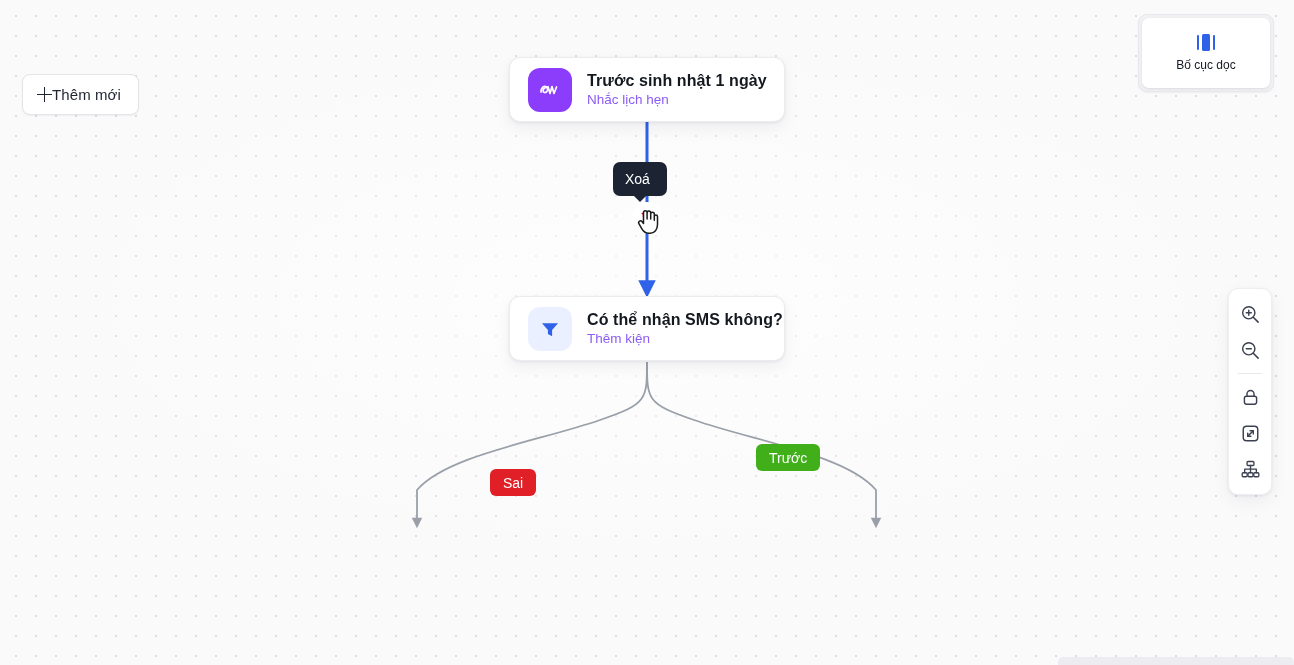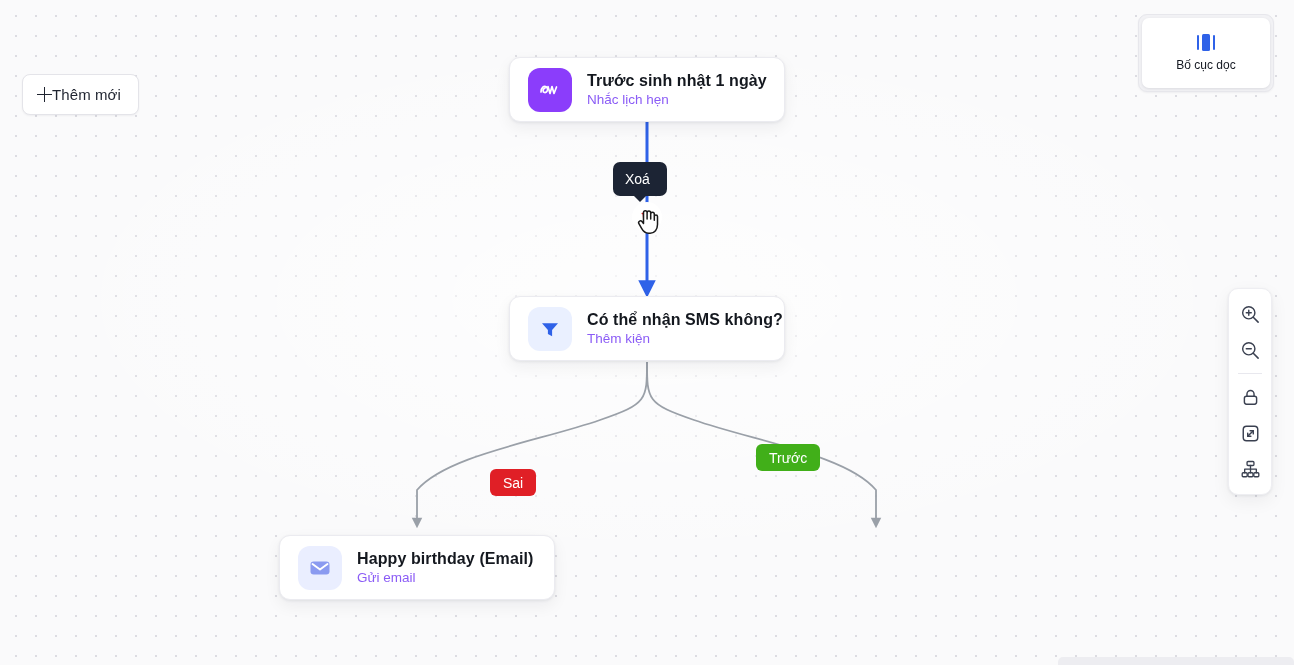--- a/index.html
+++ b/index.html
@@ -297,32 +297,20 @@
   </div>
 
   <div class="branch-pill pill-false" style="left:490px; top:456px;margin-top:13px;">
     <span>Sai</span>
   </div>
 
   <div class="branch-pill pill-true" style="left:756px; top:444px;">
     <span>Trước</span>
   </div>
 
-  <div class="node" id="node-email" style="left:279px; top:535px; width:276px; height:65px;">
-    <span class="node-icon ic-lav">
-      <svg width="26" height="26" viewBox="0 0 26 26" xmlns="http://www.w3.org/2000/svg">
-        <rect x="3.5" y="6.5" width="19" height="13" rx="3.2" fill="#8a9af0"></rect>
-        <path d="M5.5 9 L13 14.6 L20.5 9" fill="none" stroke="#ffffff" stroke-width="1.9" stroke-linecap="round" stroke-linejoin="round"></path>
-      </svg>
-    </span>
-    <span class="node-text">
-      <span class="node-title">Happy birthday (Email)</span>
-      <span class="node-sub">Gửi email</span>
-    </span>
-  </div>
 
 
   <div id="canvas-tools">
 
     <div class="tool-btn">
       <svg width="21" height="21" viewBox="0 0 22 22" xmlns="http://www.w3.org/2000/svg">
         <circle cx="9.2" cy="9.2" r="6.4" fill="none" stroke="#3a4050" stroke-width="1.5"></circle>
         <path d="M13.9 13.9 L19 19" stroke="#3a4050" stroke-width="1.6" stroke-linecap="round"></path>
         <path d="M6.6 9.2 H11.8 M9.2 6.6 V11.8" stroke="#3a4050" stroke-width="1.5" stroke-linecap="round"></path>
       </svg>

